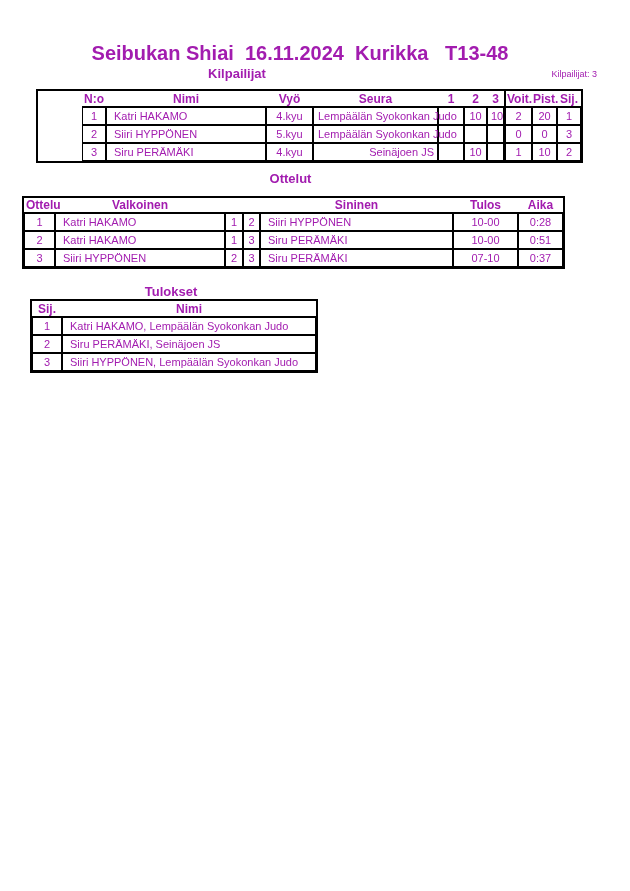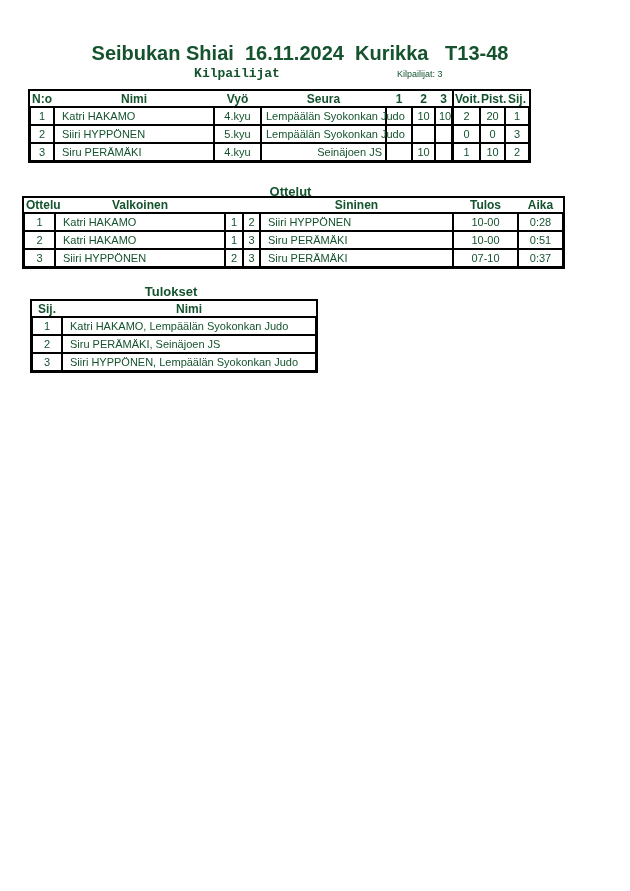--- a/index.html
+++ b/index.html
@@ -2,44 +2,45 @@
 <html><head>
 <meta charset="utf-8">
 <style>
   html, body { margin: 0; padding: 0; background: #fff; }
   .page {
     position: relative;
     width: 630px;
     height: 891px;
     background: #ffffff;
     font-family: "Liberation Sans", sans-serif;
-    color: #14532d;
+    color: #a21caf;
     overflow: hidden;
   }
   .doc-title {
     position: absolute;
     left: 0; top: 42px; width: 600px;
     text-align: center;
     font-weight: bold;
     font-size: 20px;
     white-space: pre;
   }
   .section-label {
     position: absolute;
     font-weight: bold;
     font-size: 13px;
     text-align: center;
     white-space: nowrap;
   }
-  #lbl-kilpailijat { left: 0;    top: 66px;  width: 474px; font-family: Liberation Mono, monospace; }
-  #lbl-ottelut     { left: 22px; top: 184px; width: 537px; }
+  #lbl-kilpailijat { left: 0;    top: 66px;  width: 474px; }
+  #lbl-ottelut     { left: 22px; top: 171px; width: 537px; }
   #lbl-tulokset    { left: 30px; top: 284px; width: 282px; }
   .count-label {
     position: absolute;
     left: 397px; top: 69px; width: 200px;
+    text-align: right;
     font-size: 9px;
   }
   table.report {
     position: absolute;
     border-collapse: separate;
     border-spacing: 0;
     table-layout: fixed;
     border: 2px solid #000;
     background: #fff;
   }
@@ -64,21 +65,21 @@
     text-align: center;
     height: 18px;
     box-sizing: border-box;
     overflow: visible;
     vertical-align: middle;
   }
   table.report td.left { text-align: left; padding-left: 7px; }
   table.report td.seura { text-align: right; padding-left: 4px; }
   table.report th.left { text-align: left; padding-left: 2px; }
   .vsep { border-left: 2px solid #000 !important; margin-top: 21px; }
-  #table1 { left: 28px; top: 89px;  width: 499px; }
+  #table1 { left: 36px; top: 89px;  width: 499px; padding-left: 44px; }
   #table2 { left: 22px; top: 196px; width: 539px; }
   #table2 th { height: 15px; margin-left: 32px; }
   #table3 { left: 30px; top: 299px; width: 284px; }
 </style>
 </head>
 <body>
 
 <div class="page">
 
   <div class="doc-title">Seibukan Shiai  16.11.2024  Kurikka   T13-48</div>

